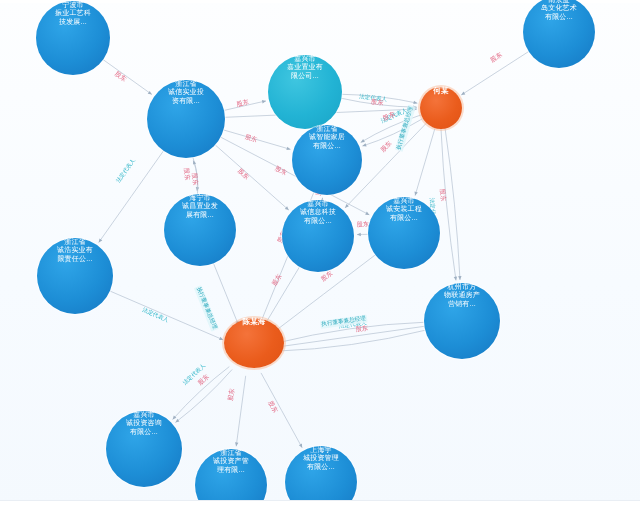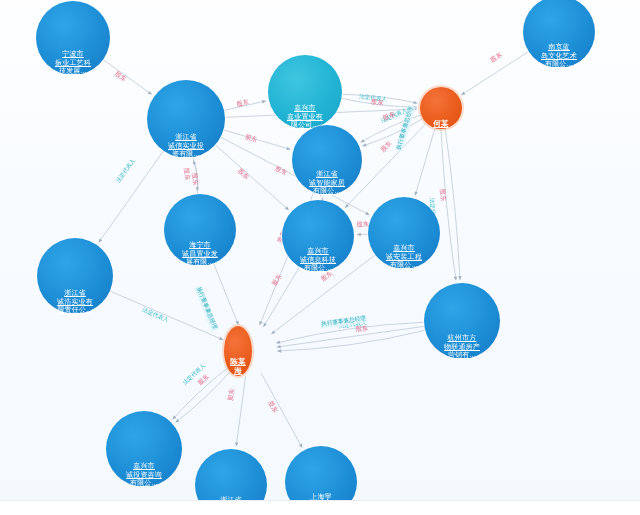--- a/index.html
+++ b/index.html
@@ -20,27 +20,26 @@
   .footer-rule{
     position:absolute;left:0;right:0;bottom:0;height:14px;
     background:#ffffff;border-top:1px solid #e9eef4;
   }
   svg#edges{position:absolute;left:0;top:0;width:640px;height:515px;}
   .edge-line{fill:none;stroke:#b9c6d4;stroke-width:.75;}
   .edge-arrow{fill:#9fb0c2;}
 
   .node{
     position:absolute;border-radius:50%;
-    display:flex;align-items:flex-end;justify-content:center;
+    display:flex;align-items:flex-start;justify-content:center;
     text-align:center;color:#ffffff;
     box-sizing:border-box;
     line-height:1.18;
     letter-spacing:.2px;
     user-select:none;
-    text-decoration:underline;
   }
   .node .node-label{
     display:block;padding:0 4px;
     word-break:break-all;
   }
   .node-company{
     background:radial-gradient(circle at 38% 32%,#2fa5e8 0%,#1d8ed6 55%,#1577c2 100%);
     box-shadow:0 0 0 1px rgba(255,255,255,.55);
   }
   .node-company-light{
@@ -197,21 +196,21 @@
       </div>
       <div class="node node-company" style="left: 368px; top: 197px; width: 72px; height: 72px; font-size: 7px;">
         <span class="node-label">嘉兴市<br>诚安装工程<br>有限公...</span>
       </div>
       <div class="node node-company" style="left: 37px; top: 238px; width: 76px; height: 76px; font-size: 7px;">
         <span class="node-label">浙江省<br>诚浩实业有<br>限责任公...</span>
       </div>
       <div class="node node-company" style="left: 424px; top: 283px; width: 76px; height: 76px; font-size: 7px;">
         <span class="node-label">杭州市方<br>物联通房产<br>营销有...</span>
       </div>
-      <div class="node node-person" style="left: 224px; top: 326px; width: 28px; height: 50px; font-size: 7.5px;">
+      <div class="node node-person" style="left: 224px; top: 318px; width: 60px; height: 50px; font-size: 7.5px;">
         <span class="node-label">陈某海</span>
       </div>
       <div class="node node-company" style="left: 106px; top: 411px; width: 76px; height: 76px; font-size: 7px;">
         <span class="node-label">嘉兴市<br>诚投资咨询<br>有限公...</span>
       </div>
       <div class="node node-company" style="left: 195px; top: 449px; width: 72px; height: 72px; font-size: 7px;">
         <span class="node-label">浙江省<br>诚投资产管<br>理有限...</span>
       </div>
       <div class="node node-company" style="left: 285px; top: 446px; width: 72px; height: 72px; font-size: 7px;">
         <span class="node-label">上海宇<br>城投资管理<br>有限公...</span>

